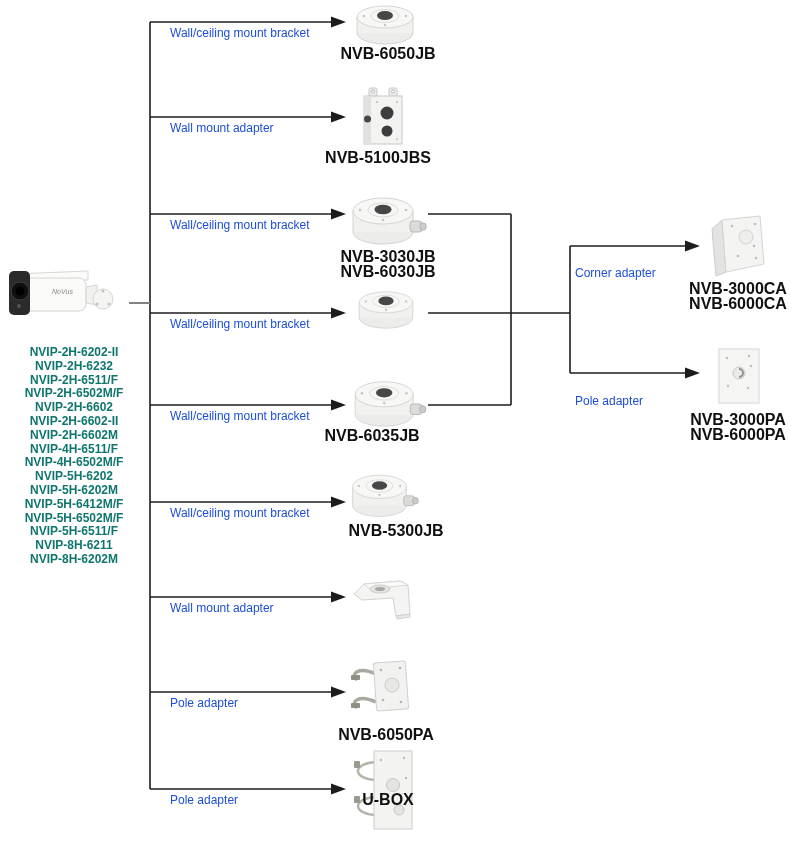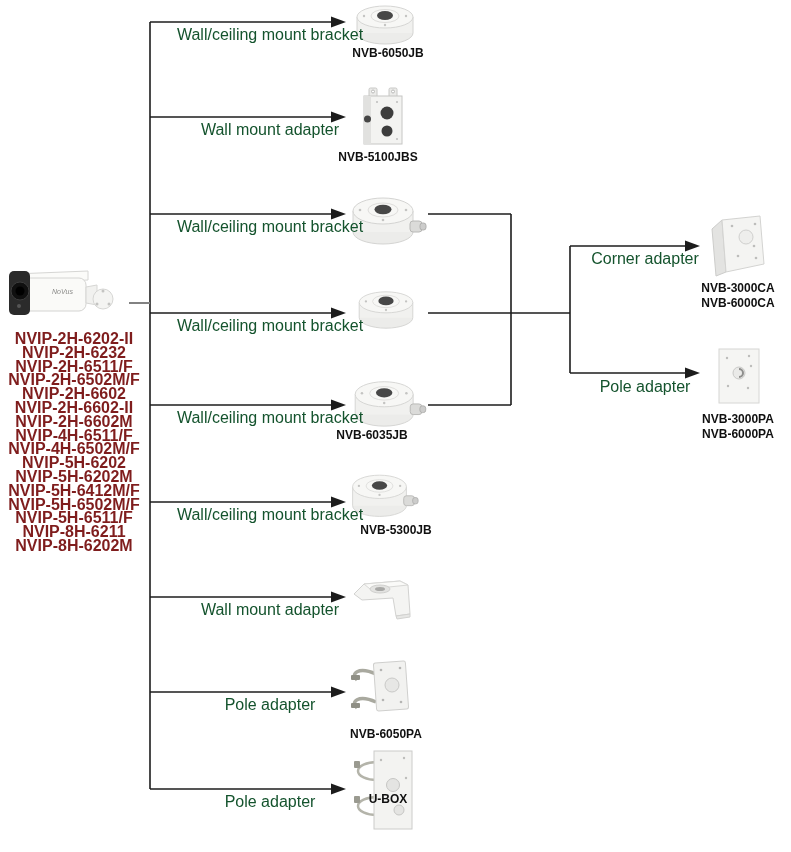--- a/index.html
+++ b/index.html
@@ -1,26 +1,26 @@
 <!DOCTYPE html>
 <html><head>
 <meta charset="utf-8">
 <style>
   html,body{margin:0;padding:0;background:#ffffff;}
   .canvas{position:relative;width:791px;height:852px;background:#ffffff;
           font-family:"Liberation Sans",sans-serif;overflow:hidden;}
   .layer{position:absolute;left:0;top:0;}
-  .edge-label{position:absolute;width:200px;text-align:center;
-              font-size:16px;color:#14532d;}
-  .edge-label.right{width:140px;}
+  .edge-label{position:absolute;width:200px;
+              font-size:12px;color:#1d4ed8;}
+  .edge-label.right{width:140px;margin-top:16px;}
   .product-name{position:absolute;width:140px;text-align:center;
-                font-size:12px;font-weight:bold;color:#101010;
+                font-size:16px;font-weight:bold;color:#101010;
                 white-space:pre-line;line-height:15px;}
-  .camera-models{position:absolute;left:0;top:332px;width:148px;text-align:center;
-                 font-size:16px;font-weight:bold;color:#7f1d1d;
+  .camera-models{position:absolute;left:0;top:346px;width:148px;text-align:center;
+                 font-size:12px;font-weight:bold;color:#0f766e;
                  white-space:pre-line;line-height:13.8px;}
 </style>
 </head>
 <body>
 
 <div class="canvas">
 
   <svg class="layer" width="791" height="852" viewBox="0 0 791 852">
     <defs>
 
@@ -194,20 +194,22 @@
   <div class="edge-label" style="left:170px;top:218px">Wall/ceiling mount bracket</div>
   <div class="edge-label" style="left:170px;top:317px">Wall/ceiling mount bracket</div>
   <div class="edge-label" style="left:170px;top:409px">Wall/ceiling mount bracket</div>
   <div class="edge-label" style="left:170px;top:506px">Wall/ceiling mount bracket</div>
   <div class="edge-label" style="left:170px;top:601px">Wall mount adapter</div>
   <div class="edge-label" style="left:170px;top:696px">Pole adapter</div>
   <div class="edge-label" style="left:170px;top:793px">Pole adapter</div>
 
   <div class="product-name" style="left:318px;top:46px">NVB-6050JB</div>
   <div class="product-name" style="left:308px;top:150px">NVB-5100JBS</div>
+  <div class="product-name" style="left:318px;top:249px">NVB-3030JB
+NVB-6030JB</div>
   <div class="product-name" style="left:302px;top:428px">NVB-6035JB</div>
   <div class="product-name" style="left:326px;top:523px">NVB-5300JB</div>
   <div class="product-name" style="left:316px;top:727px">NVB-6050PA</div>
   <div class="product-name" style="left:318px;top:792px">U-BOX</div>
 
   <div class="edge-label right" style="left:575px;top:250px">Corner adapter</div>
   <div class="edge-label right" style="left:575px;top:378px">Pole adapter</div>
   <div class="product-name" style="left:668px;top:281px">NVB-3000CA
 NVB-6000CA</div>
   <div class="product-name" style="left:668px;top:412px">NVB-3000PA

